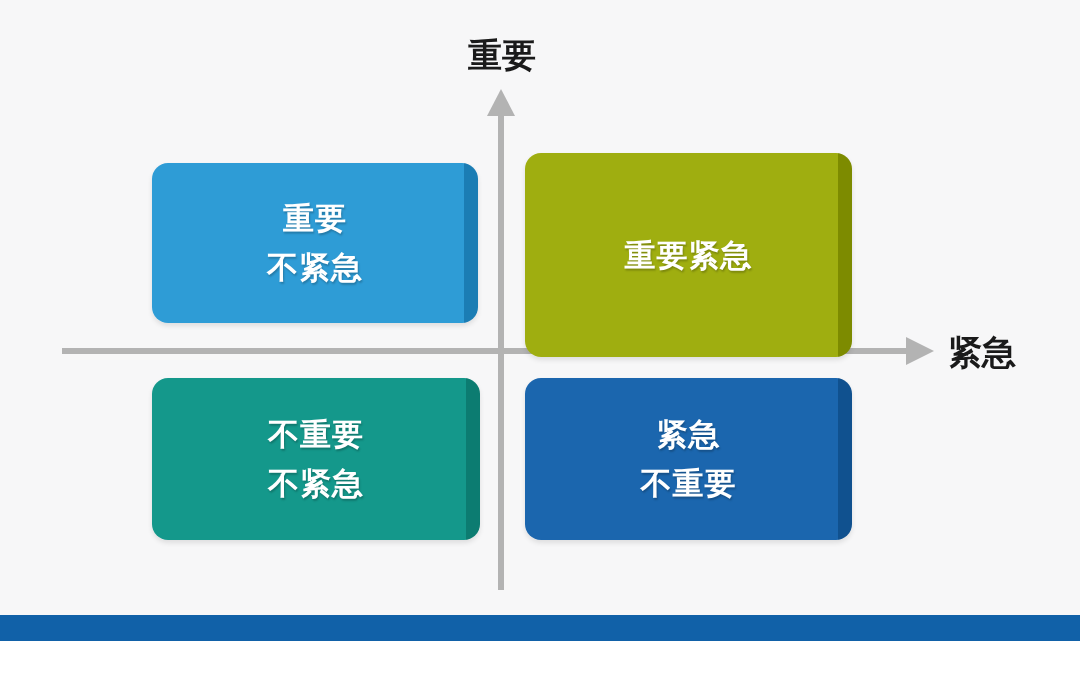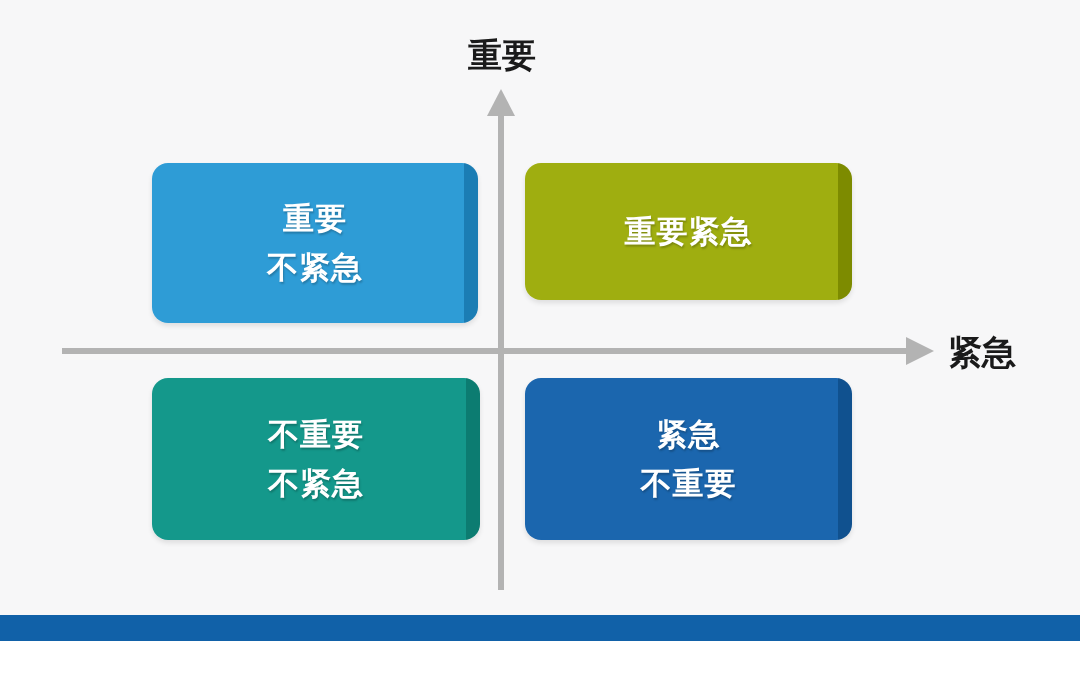--- a/index.html
+++ b/index.html
@@ -30,21 +30,21 @@
     background:linear-gradient(to right,
       var(--c) 0,var(--c) calc(100% - 14px),
       var(--e) calc(100% - 14px),var(--e) 100%);
     display:flex;flex-direction:column;align-items:center;justify-content:center;
     color:#ffffff;font-weight:700;font-size:31px;line-height:49px;
     box-shadow:0 3px 5px rgba(0,0,0,.10);
     text-shadow:1px 2px 2px rgba(0,0,0,.22);
     letter-spacing:1px;
   }
   .q-tl{left:152px;top:163px;width:326px;height:160px;}
-  .q-tr{left:525px;top:163px;width:327px;height:137px;justify-content:center;}
+  .q-tr{left:525px;top:153px;width:327px;height:204px;justify-content:center;}
   .q-bl{left:152px;top:378px;width:328px;height:162px;}
   .q-br{left:525px;top:378px;width:327px;height:162px;}
 
   
   .divider-bar{position:absolute;left:0;top:615px;width:1080px;height:26px;}
   .footer{position:absolute;left:0;top:641px;width:1080px;height:58px;background:#ffffff;}
 </style>
 </head>
 <body style="background: rgb(247, 247, 248);">
 

